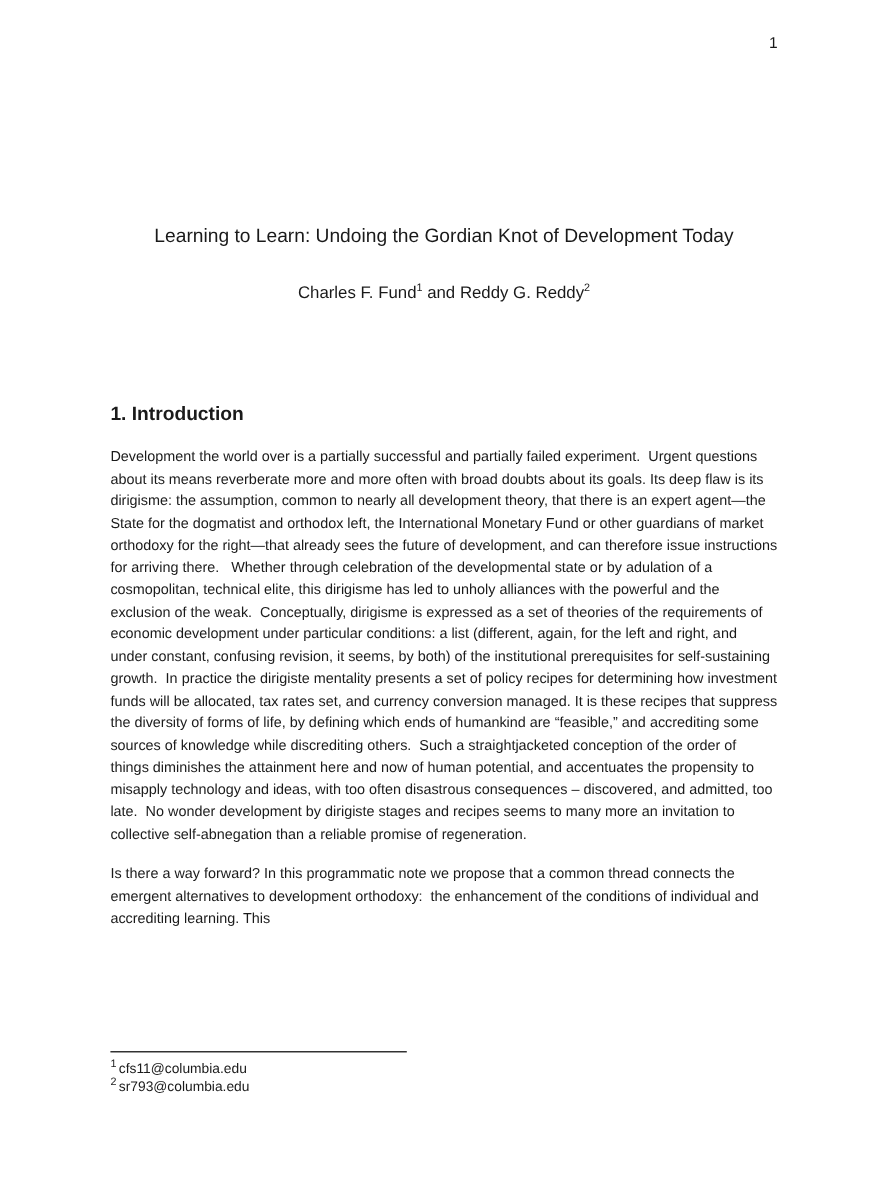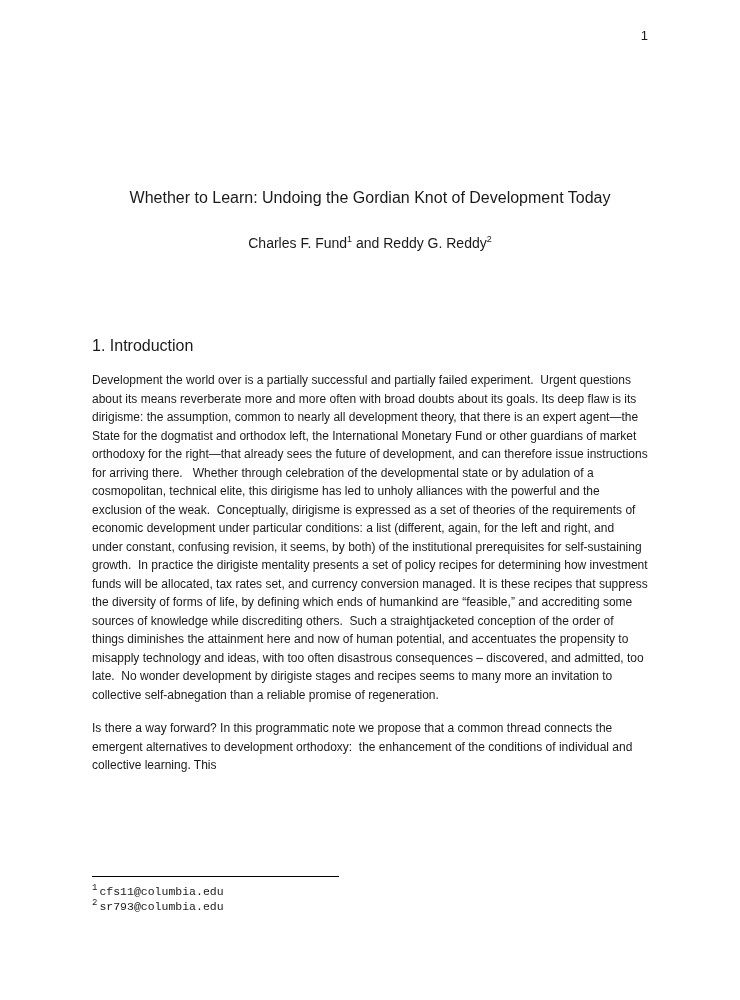--- a/index.html
+++ b/index.html
@@ -40,21 +40,21 @@
 
   .authors sup, .footnote sup {
     font-size: 9px;
     vertical-align: super;
     line-height: 0;
   }
 
   .section-heading {
     margin-top: 84px;
     font-size: 16px;
-    font-weight: normal;
+    font-weight: bold;
     line-height: 20px;
   }
 
   .body-para {
     margin-top: 15px;
     font-size: 12px;
     line-height: 18.5px;
     text-align: left;
     white-space: pre-wrap;
   }
@@ -67,44 +67,44 @@
   }
 
   .footnote-rule {
     width: 247px;
     height: 0;
     border-top: 1px solid #000000;
     margin-bottom: 7px;
   }
 
   .footnote {
-    font-family: Liberation Mono, monospace;
+    font-family: Liberation Sans, sans-serif;
     font-size: 11.5px;
     line-height: 15px;
     color: #1a1a1a;
   }
 
   .footnote .fn-text { margin-left: 2px; }
 </style>
 </head>
 <body>
 
 <div class="page">
 
   <div class="page-number">1</div>
 
-  <h1 class="title">Whether to Learn: Undoing the Gordian Knot of Development Today</h1>
+  <h1 class="title">Learning to Learn: Undoing the Gordian Knot of Development Today</h1>
 
   <div class="authors"><span>Charles F. Fund</span><sup>1</sup><span> and Reddy G. Reddy</span><sup>2</sup></div>
 
   <h2 class="section-heading">1. Introduction</h2>
 
   <p class="body-para">Development the world over is a partially successful and partially failed experiment.  Urgent questions about its means reverberate more and more often with broad doubts about its goals. Its deep flaw is its dirigisme: the assumption, common to nearly all development theory, that there is an expert agent—the State for the dogmatist and orthodox left, the International Monetary Fund or other guardians of market orthodoxy for the right—that already sees the future of development, and can therefore issue instructions for arriving there.   Whether through celebration of the developmental state or by adulation of a cosmopolitan, technical elite, this dirigisme has led to unholy alliances with the powerful and the exclusion of the weak.  Conceptually, dirigisme is expressed as a set of theories of the requirements of economic development under particular conditions: a list (different, again, for the left and right, and under constant, confusing revision, it seems, by both) of the institutional prerequisites for self-sustaining growth.  In practice the dirigiste mentality presents a set of policy recipes for determining how investment funds will be allocated, tax rates set, and currency conversion managed. It is these recipes that suppress the diversity of forms of life, by defining which ends of humankind are “feasible,” and accrediting some sources of knowledge while discrediting others.  Such a straightjacketed conception of the order of things diminishes the attainment here and now of human potential, and accentuates the propensity to misapply technology and ideas, with too often disastrous consequences – discovered, and admitted, too late.  No wonder development by dirigiste stages and recipes seems to many more an invitation to collective self-abnegation than a reliable promise of regeneration.</p>
 
-  <p class="body-para">Is there a way forward? In this programmatic note we propose that a common thread connects the emergent alternatives to development orthodoxy:  the enhancement of the conditions of individual and collective learning. This</p>
+  <p class="body-para">Is there a way forward? In this programmatic note we propose that a common thread connects the emergent alternatives to development orthodoxy:  the enhancement of the conditions of individual and accrediting learning. This</p>
 
   <div class="footnote-area">
     <div class="footnote-rule"></div>
     <div class="footnote"><sup>1</sup><span class="fn-text">cfs11@columbia.edu</span></div>
     <div class="footnote"><sup>2</sup><span class="fn-text">sr793@columbia.edu</span></div>
   </div>
 
 </div>
 
 </body></html>

